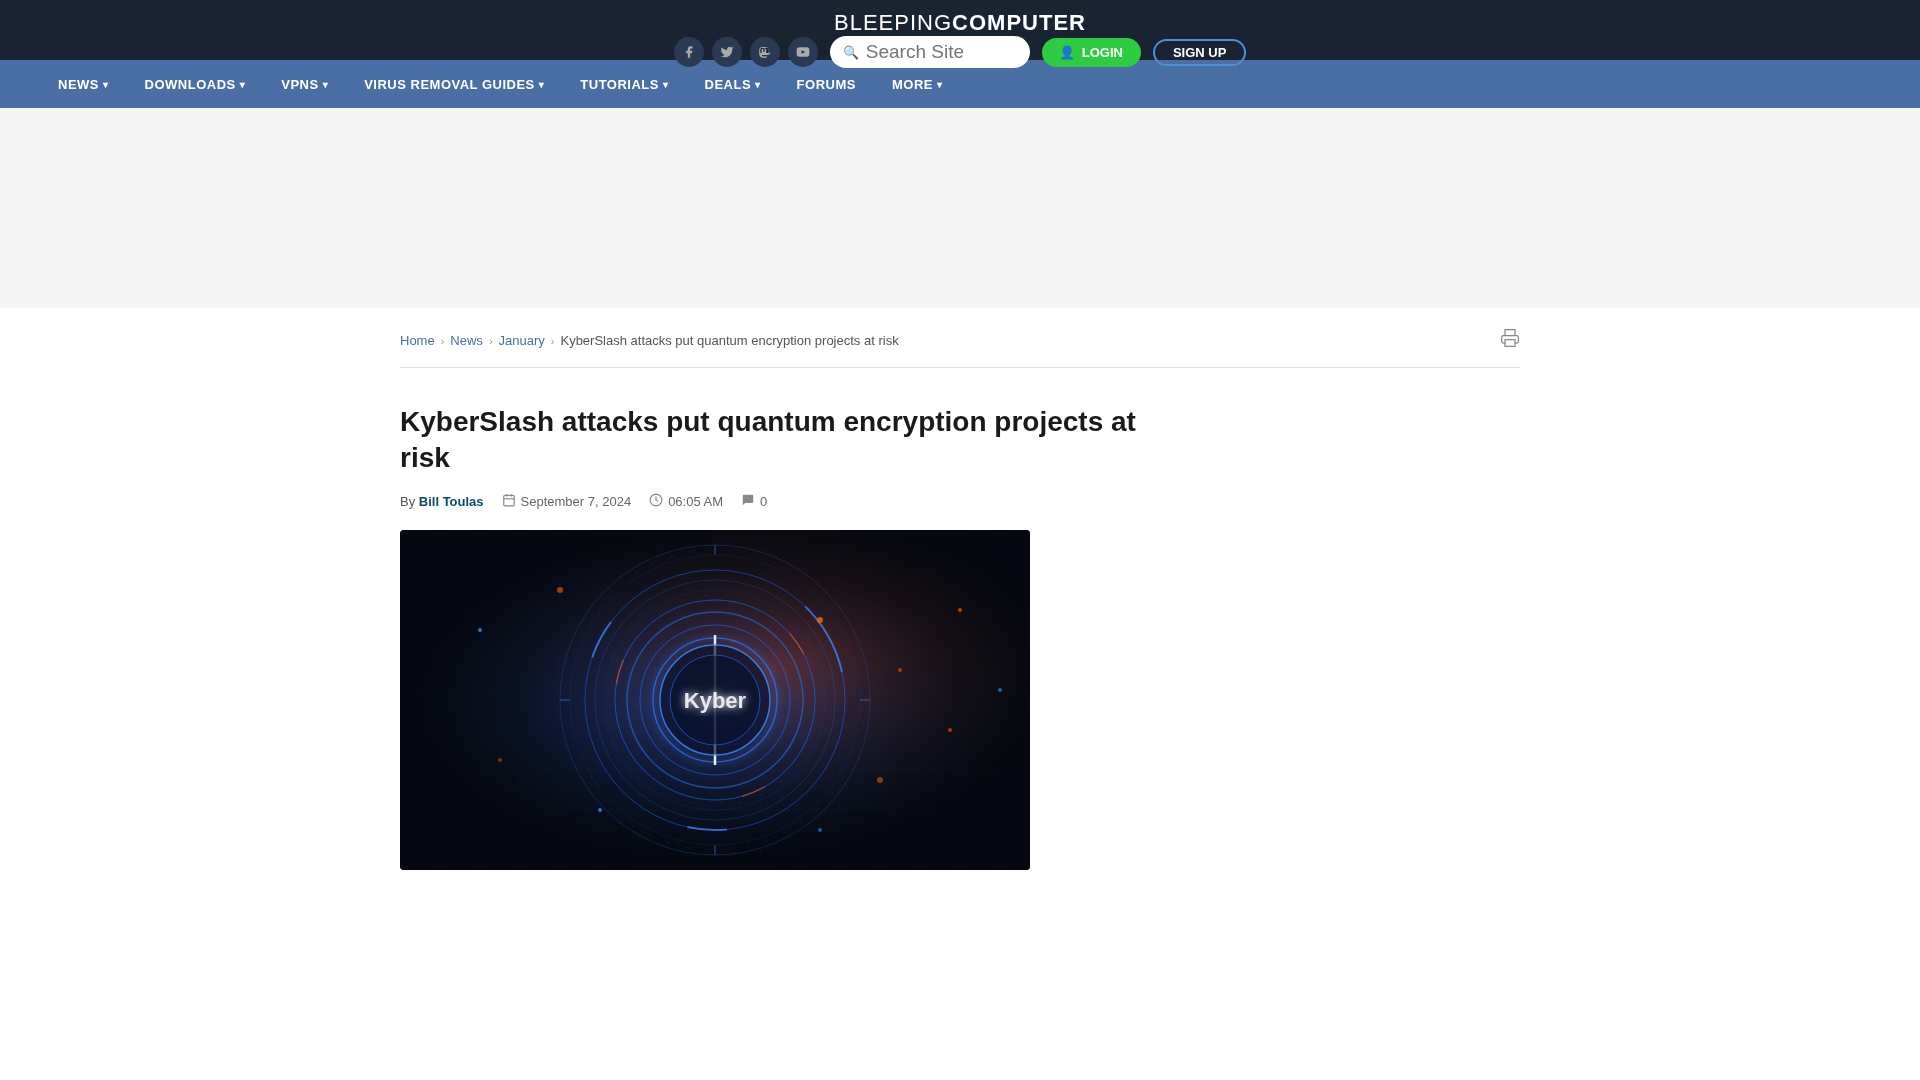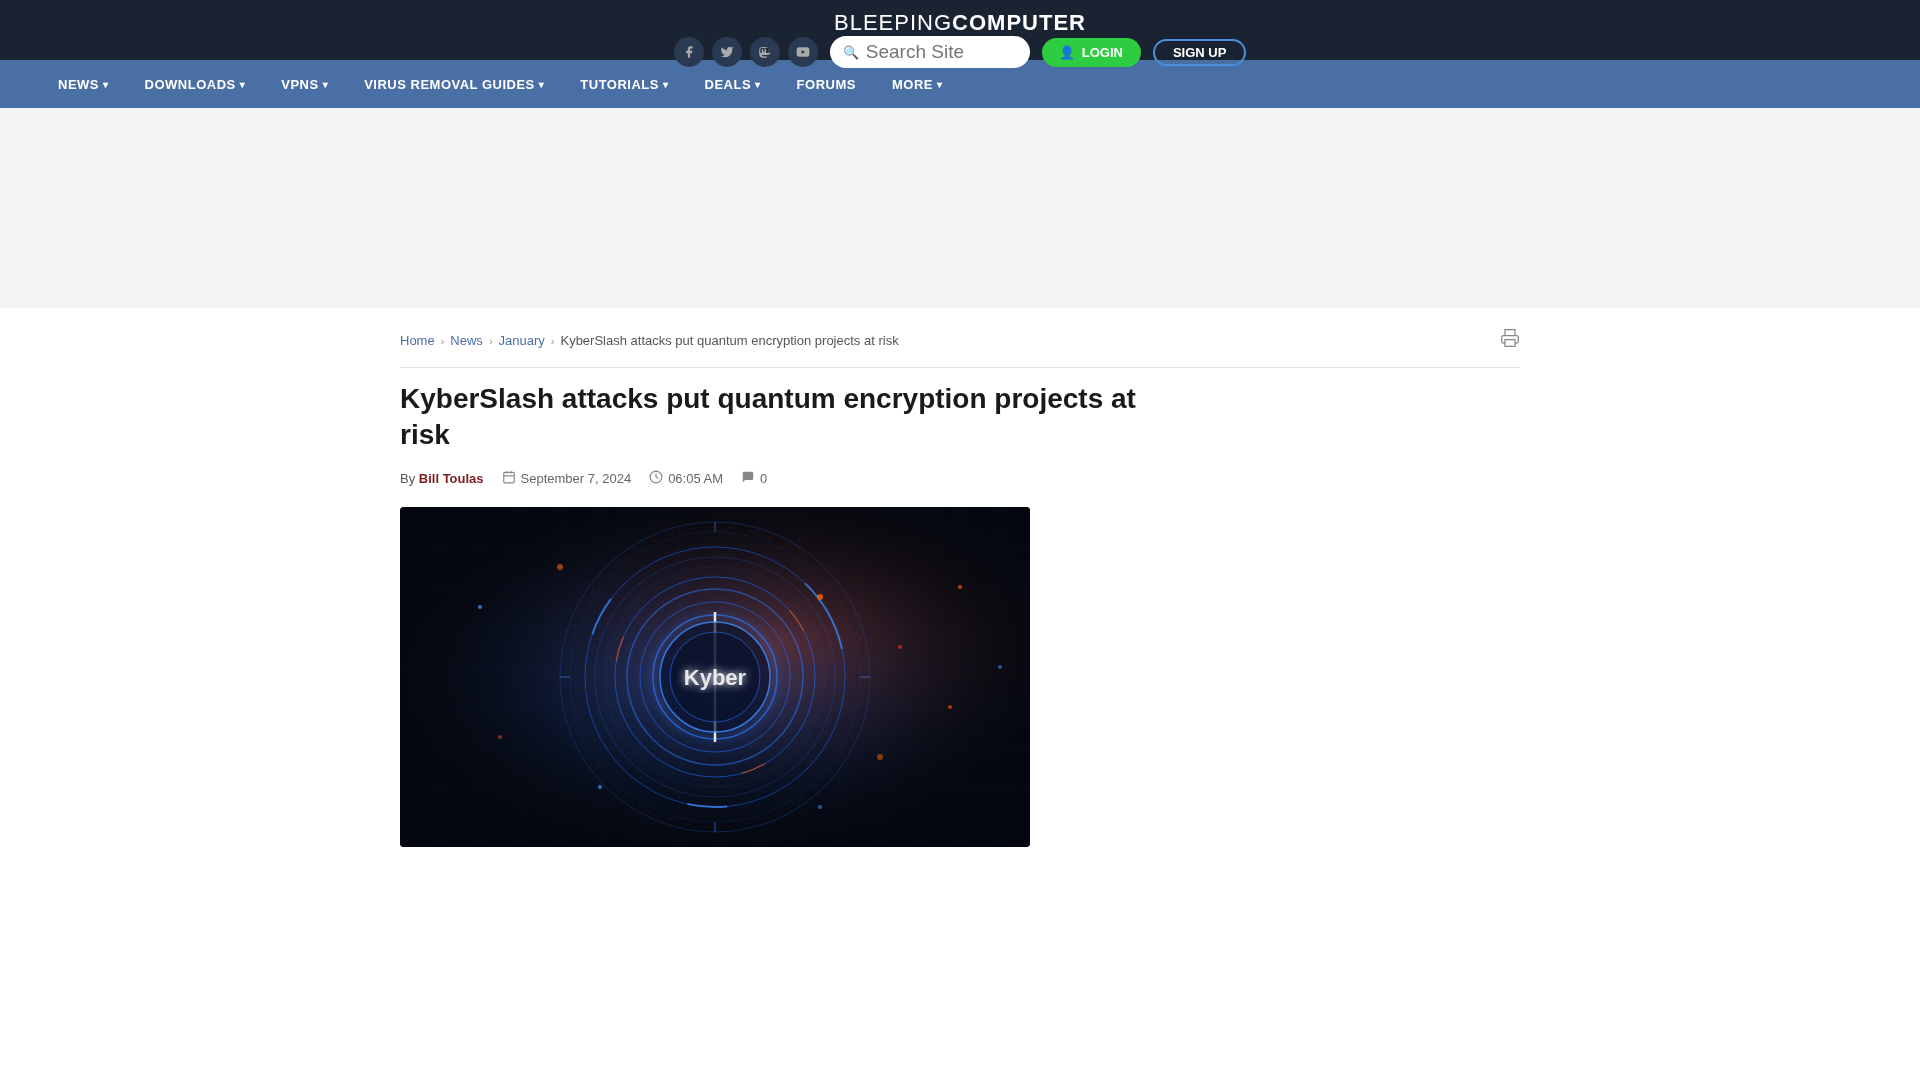--- a/index.html
+++ b/index.html
@@ -137,21 +137,21 @@
     }
 
     
     .breadcrumb {
       display: flex;
       align-items: center;
       gap: 6px;
       font-size: 13px;
       padding-bottom: 14px;
       border-bottom: 1px solid #e0e0e0;
-      margin-bottom: 13px;
+      margin-bottom: 36px;
       justify-content: space-between;
     }
     .breadcrumb-left {
       display: flex;
       align-items: center;
       gap: 6px;
     }
     .breadcrumb a {
       color: #4a6fa5;
       text-decoration: none;
@@ -183,21 +183,21 @@
       gap: 18px;
       font-size: 13px;
       color: #666;
       margin-bottom: 20px;
       flex-wrap: wrap;
     }
     .article-meta .author {
       color: #555;
     }
     .article-meta .author a {
-      color: #7f1d1d;
+      color: #0c4a6e;
       text-decoration: none;
       font-weight: 600;
     }
     .meta-item {
       display: flex;
       align-items: center;
       gap: 5px;
     }
     .meta-icon {
       color: #888;

